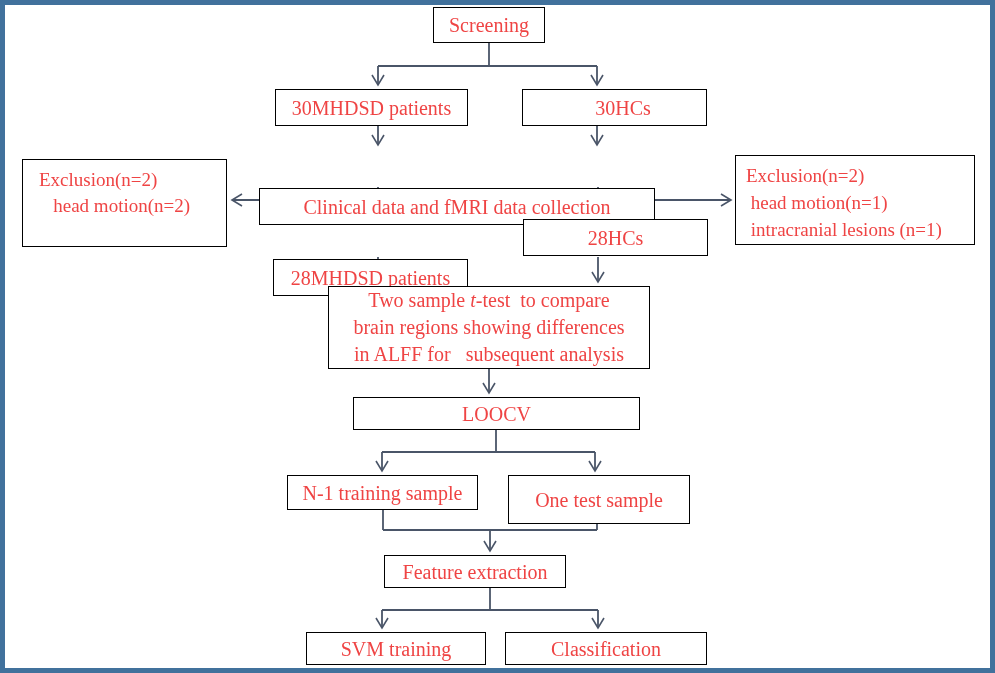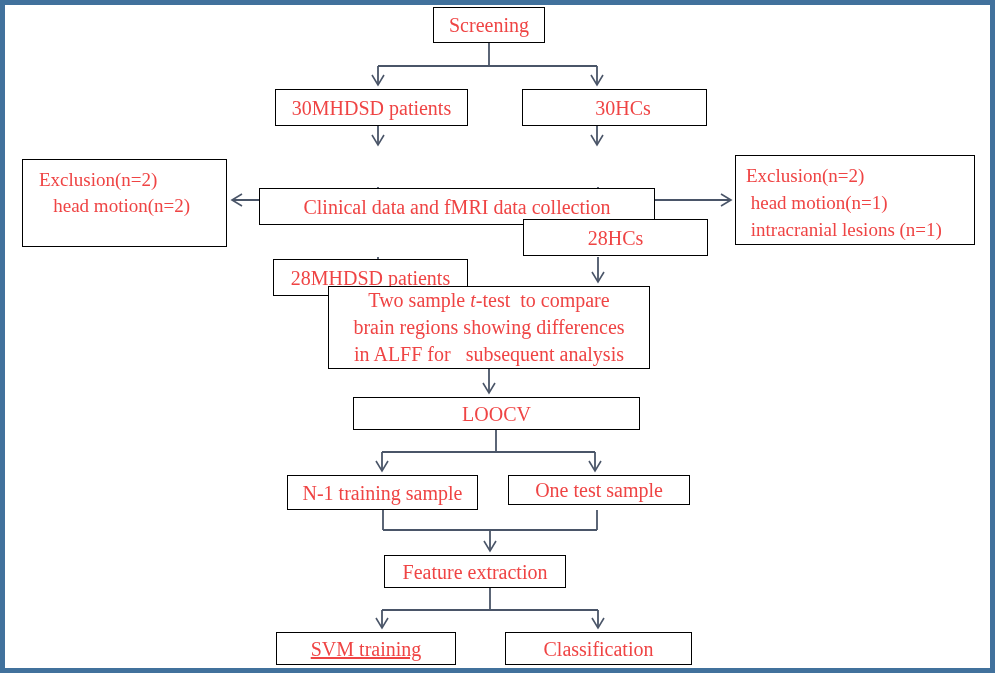--- a/index.html
+++ b/index.html
@@ -137,30 +137,30 @@
   </div>
 
   <div class="node" style="left:353px; top:397px; width:287px; height:33px;">
     <span>LOOCV</span>
   </div>
 
   <div class="node" style="left:287px; top:475px; width:191px; height:35px;">
     <span>N-1 training sample</span>
   </div>
 
-  <div class="node" style="left:508px; top:475px; width:182px; height:30px;">
+  <div class="node" style="left:508px; top:475px; width:182px; height:49px;">
     <span>One test sample</span>
   </div>
 
   <div class="node" style="left:384px; top:555px; width:182px; height:33px;">
     <span>Feature extraction</span>
   </div>
 
-  <div class="node" style="left:276px; top:632px; width:180px; height:33px;text-decoration:underline;">
+  <div class="node" style="left:306px; top:632px; width:180px; height:33px;">
     <span>SVM training</span>
   </div>
 
-  <div class="node" style="left:505px; top:632px; width:187px; height:33px;">
+  <div class="node" style="left:505px; top:632px; width:202px; height:33px;">
     <span>Classification</span>
   </div>
 
   <div class="frame"></div>
 </div>
 
 </body></html>

